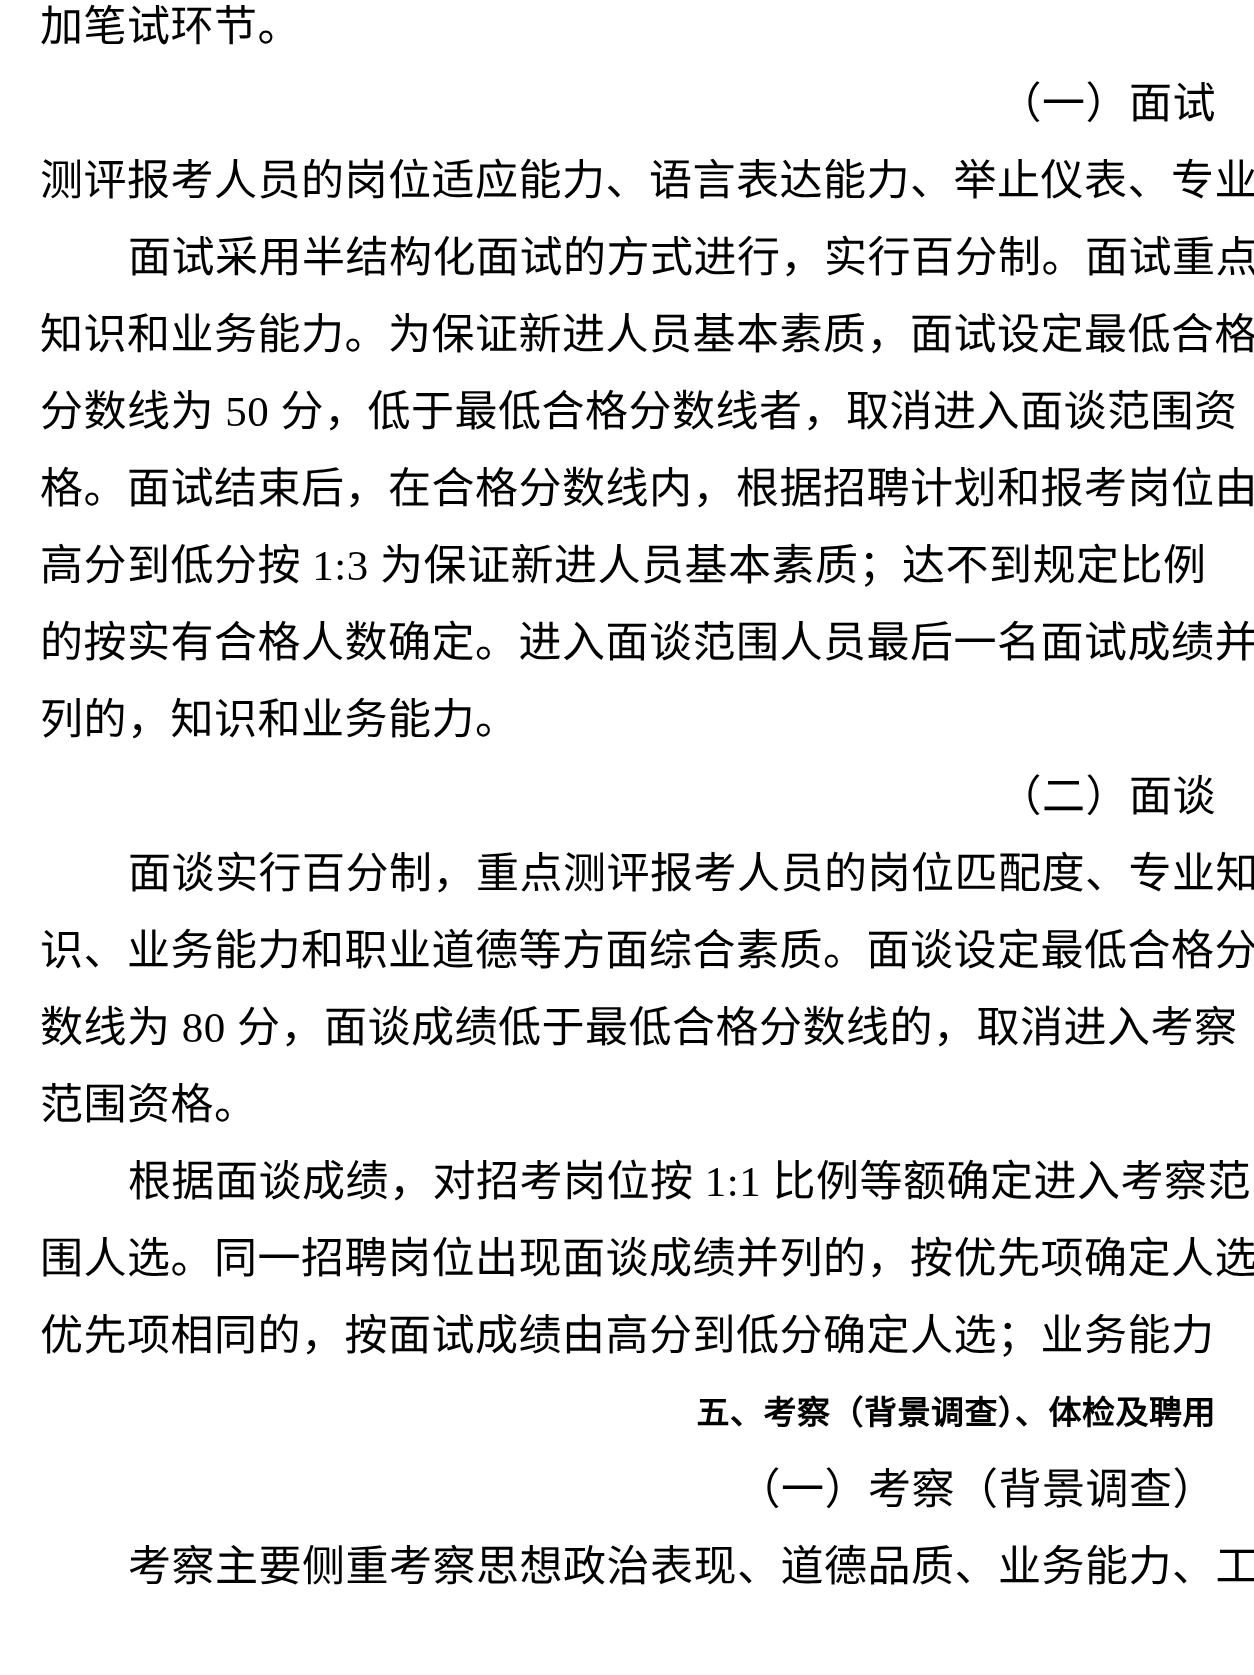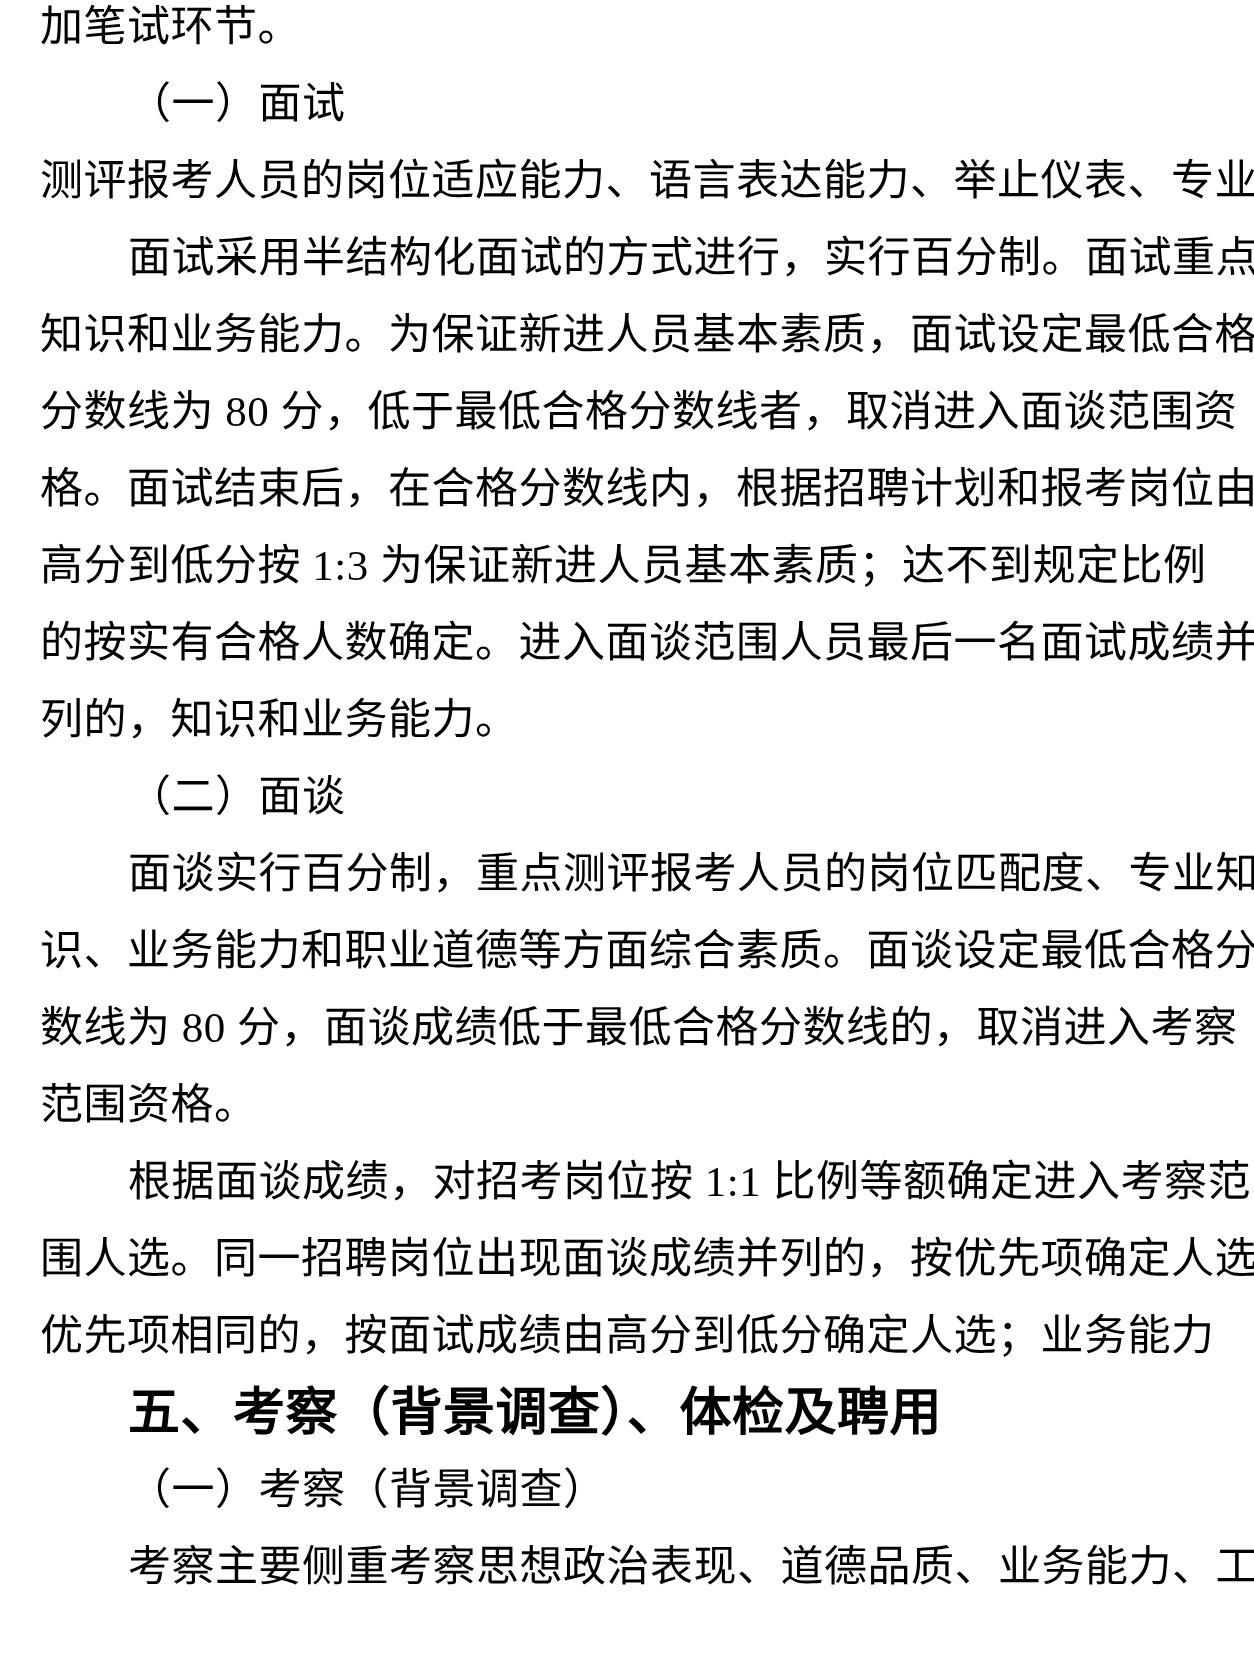--- a/index.html
+++ b/index.html
@@ -26,49 +26,50 @@
     font-size: 43px;
     line-height: 77px;
     height: 77px;
     letter-spacing: 0.5px;
     white-space: nowrap;
     overflow: visible;
   }
   
   .indent {
     text-indent: 88px;
+    text-align: right;
   }
   .heading {
     font-size: 43px;
   }
   .heading-bold .line {
     font-family: "Liberation Sans", "DejaVu Sans", sans-serif;
     font-weight: 700;
-    font-size: 52px;
+    font-size: 33px;
   }
 </style>
 </head>
 <body>
 
 <div class="page">
   <div class="content">
 
     <div>
       <div class="line">加笔试环节。</div>
     </div>
 
     <div>
       <div class="line heading indent">（一）面试</div>
     </div>
 
     <div>
       <div class="line">测评报考人员的岗位适应能力、语言表达能力、举止仪表、专业</div>
       <div class="line indent">面试采用半结构化面试的方式进行，实行百分制。面试重点</div>
       <div class="line">知识和业务能力。为保证新进人员基本素质，面试设定最低合格</div>
-      <div class="line">分数线为 80 分，低于最低合格分数线者，取消进入面谈范围资</div>
+      <div class="line">分数线为 50 分，低于最低合格分数线者，取消进入面谈范围资</div>
       <div class="line">格。面试结束后，在合格分数线内，根据招聘计划和报考岗位由</div>
       <div class="line">高分到低分按 1:3 为保证新进人员基本素质；达不到规定比例</div>
       <div class="line">的按实有合格人数确定。进入面谈范围人员最后一名面试成绩并</div>
       <div class="line">列的，知识和业务能力。</div>
     </div>
 
     <div>
       <div class="line heading indent">（二）面谈</div>
     </div>
 

